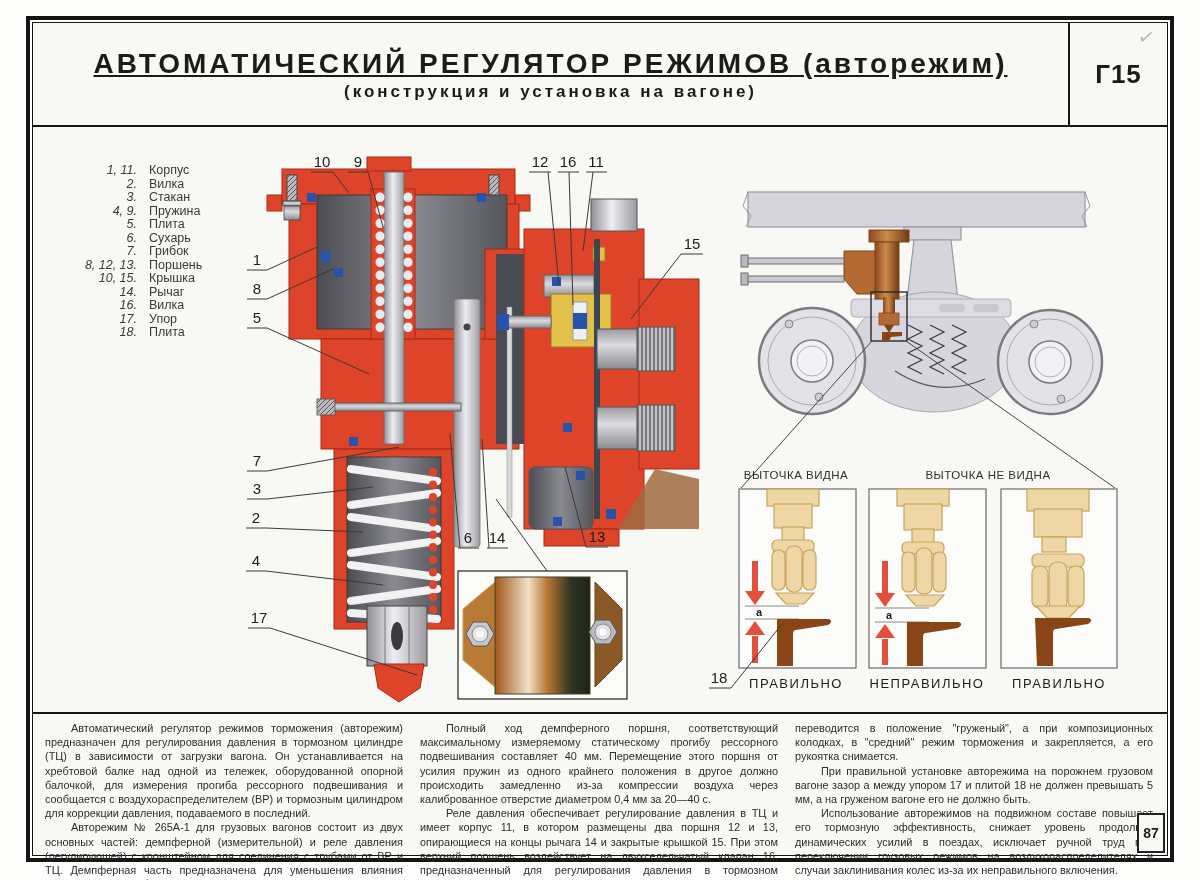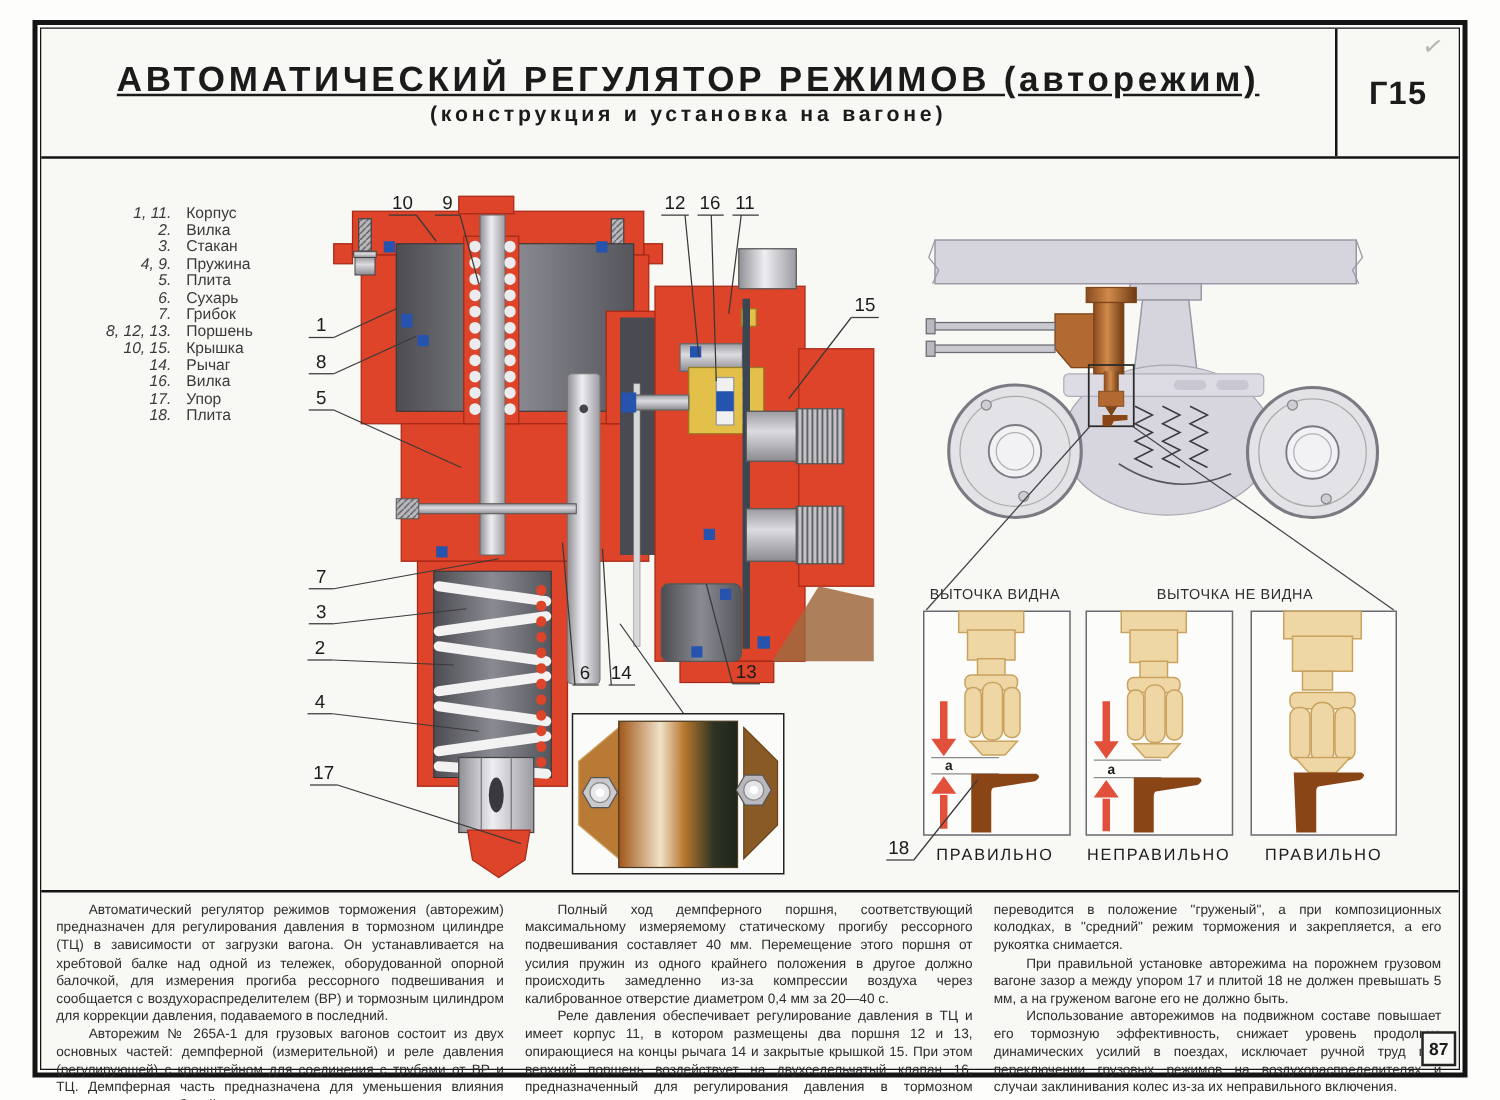--- a/index.html
+++ b/index.html
@@ -46,21 +46,21 @@
   .cap-text     { font: 11.5px "Liberation Sans", sans-serif; fill: #2e2e2e; text-anchor: middle; letter-spacing: .5px; }
   .verdict-text { font: 13px "Liberation Sans", sans-serif; fill: #1c1c1c; text-anchor: middle; letter-spacing: 1.5px; }
   .gap-text     { font: bold 11px "Liberation Sans", sans-serif; fill: #1c1c1c; text-anchor: middle; }
 
   
   .textblock { height: 143px; border-top: 2px solid #141414; display: flex; gap: 17px;
     padding: 7px 14px 6px 12px; position: relative; }
   .tcol { flex: 1; font-size: 10.9px; line-height: 14.2px; text-align: justify; color: #2d2d2d; }
   .tcol p { text-indent: 26px; }
   .tcol p.cont { text-indent: 0; }
-  .pagenum-box { position: absolute; right: 2px; bottom: 2px; width: 28px; height: 28px;
+  .pagenum-box { position: absolute; right: 2px; bottom: 2px; width: 28px; height: 40px;
     border: 2px solid #222; display: flex; align-items: center; justify-content: center;
     font-size: 14px; font-weight: bold; color: #1c1c1c; background: #f8f8f5; }
 </style>
 </head>
 <body>
 
 <div class="page">
   <div class="outer-frame">
     <div class="inner-frame">
 

